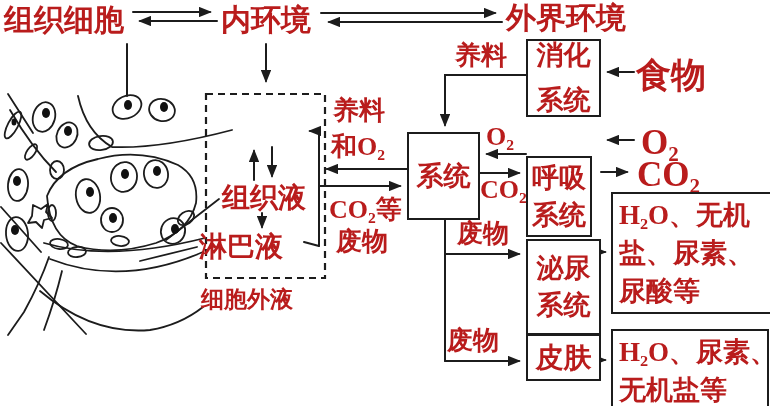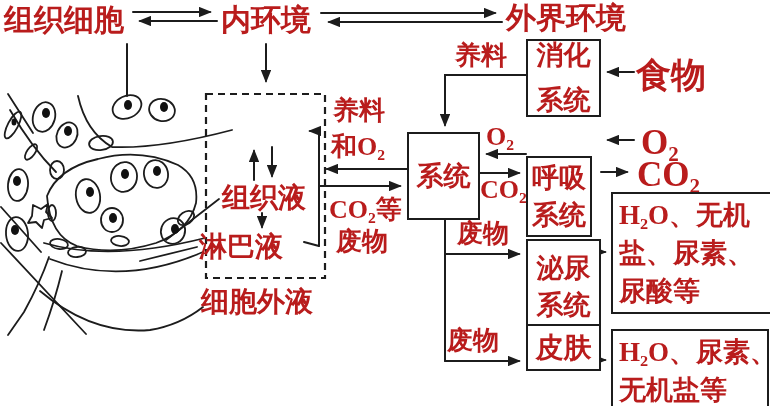--- a/index.html
+++ b/index.html
@@ -4,21 +4,21 @@
 <style>
   html,body{margin:0;padding:0;background:#fff;}
   .stage{
     position:relative;width:770px;height:406px;background:#fff;
     font-family:"Liberation Serif","DejaVu Serif",serif;
     font-weight:700;color:#b91c1c;overflow:hidden;
   }
   .layer{position:absolute;left:0;top:0;}
   .lbl{position:absolute;white-space:nowrap;line-height:1;letter-spacing:0;}
   .fs30{font-size:30px;}
-  .fs29{font-size:28px;}
+  .fs29{font-size:23px;}
   .fs28{font-size:28px;}
   .fs27{font-size:35px;}
   .fs26{font-size:26px;}
   .sys-box{
     position:absolute;border:2.5px solid #1c1c1c;background:#fff;box-sizing:border-box;
     display:flex;flex-direction:column;align-items:center;justify-content:center;text-align:center;
   }
   .sys-box .ln{font-size:27px;line-height:37px;white-space:nowrap;}
   .out-box{
     position:absolute;border:2.5px solid #1c1c1c;background:#fff;box-sizing:border-box;
@@ -165,21 +165,21 @@
     <span class="ln">系统</span>
   </div>
   <div class="sys-box" style="left:526px;top:124px;width:66px;height:81px;margin-top:32px;">
     <span class="ln">呼吸</span>
     <span class="ln">系统</span>
   </div>
   <div class="sys-box" style="left:526px;top:211px;width:75px;height:96px;margin-top:28px;">
     <span class="ln">泌尿</span>
     <span class="ln">系统</span>
   </div>
-  <div class="sys-box" style="left:526px;top:324px;width:75px;height:47px;justify-content:center;">
+  <div class="sys-box" style="left:526px;top:334px;width:75px;height:47px;justify-content:center;">
     <span class="ln" style="font-size:28px;">皮肤</span>
   </div>
 
   <div class="out-box" style="left:611px;top:192px;width:176px;height:122px;">
     <div class="ln">H₂O、无机</div>
     <div class="ln">盐、尿素、</div>
     <div class="ln">尿酸等</div>
   </div>
   <div class="out-box" style="left:611px;top:321px;width:158px;height:80px;margin-top:8px;">
     <div class="ln">H₂O、尿素、</div>

